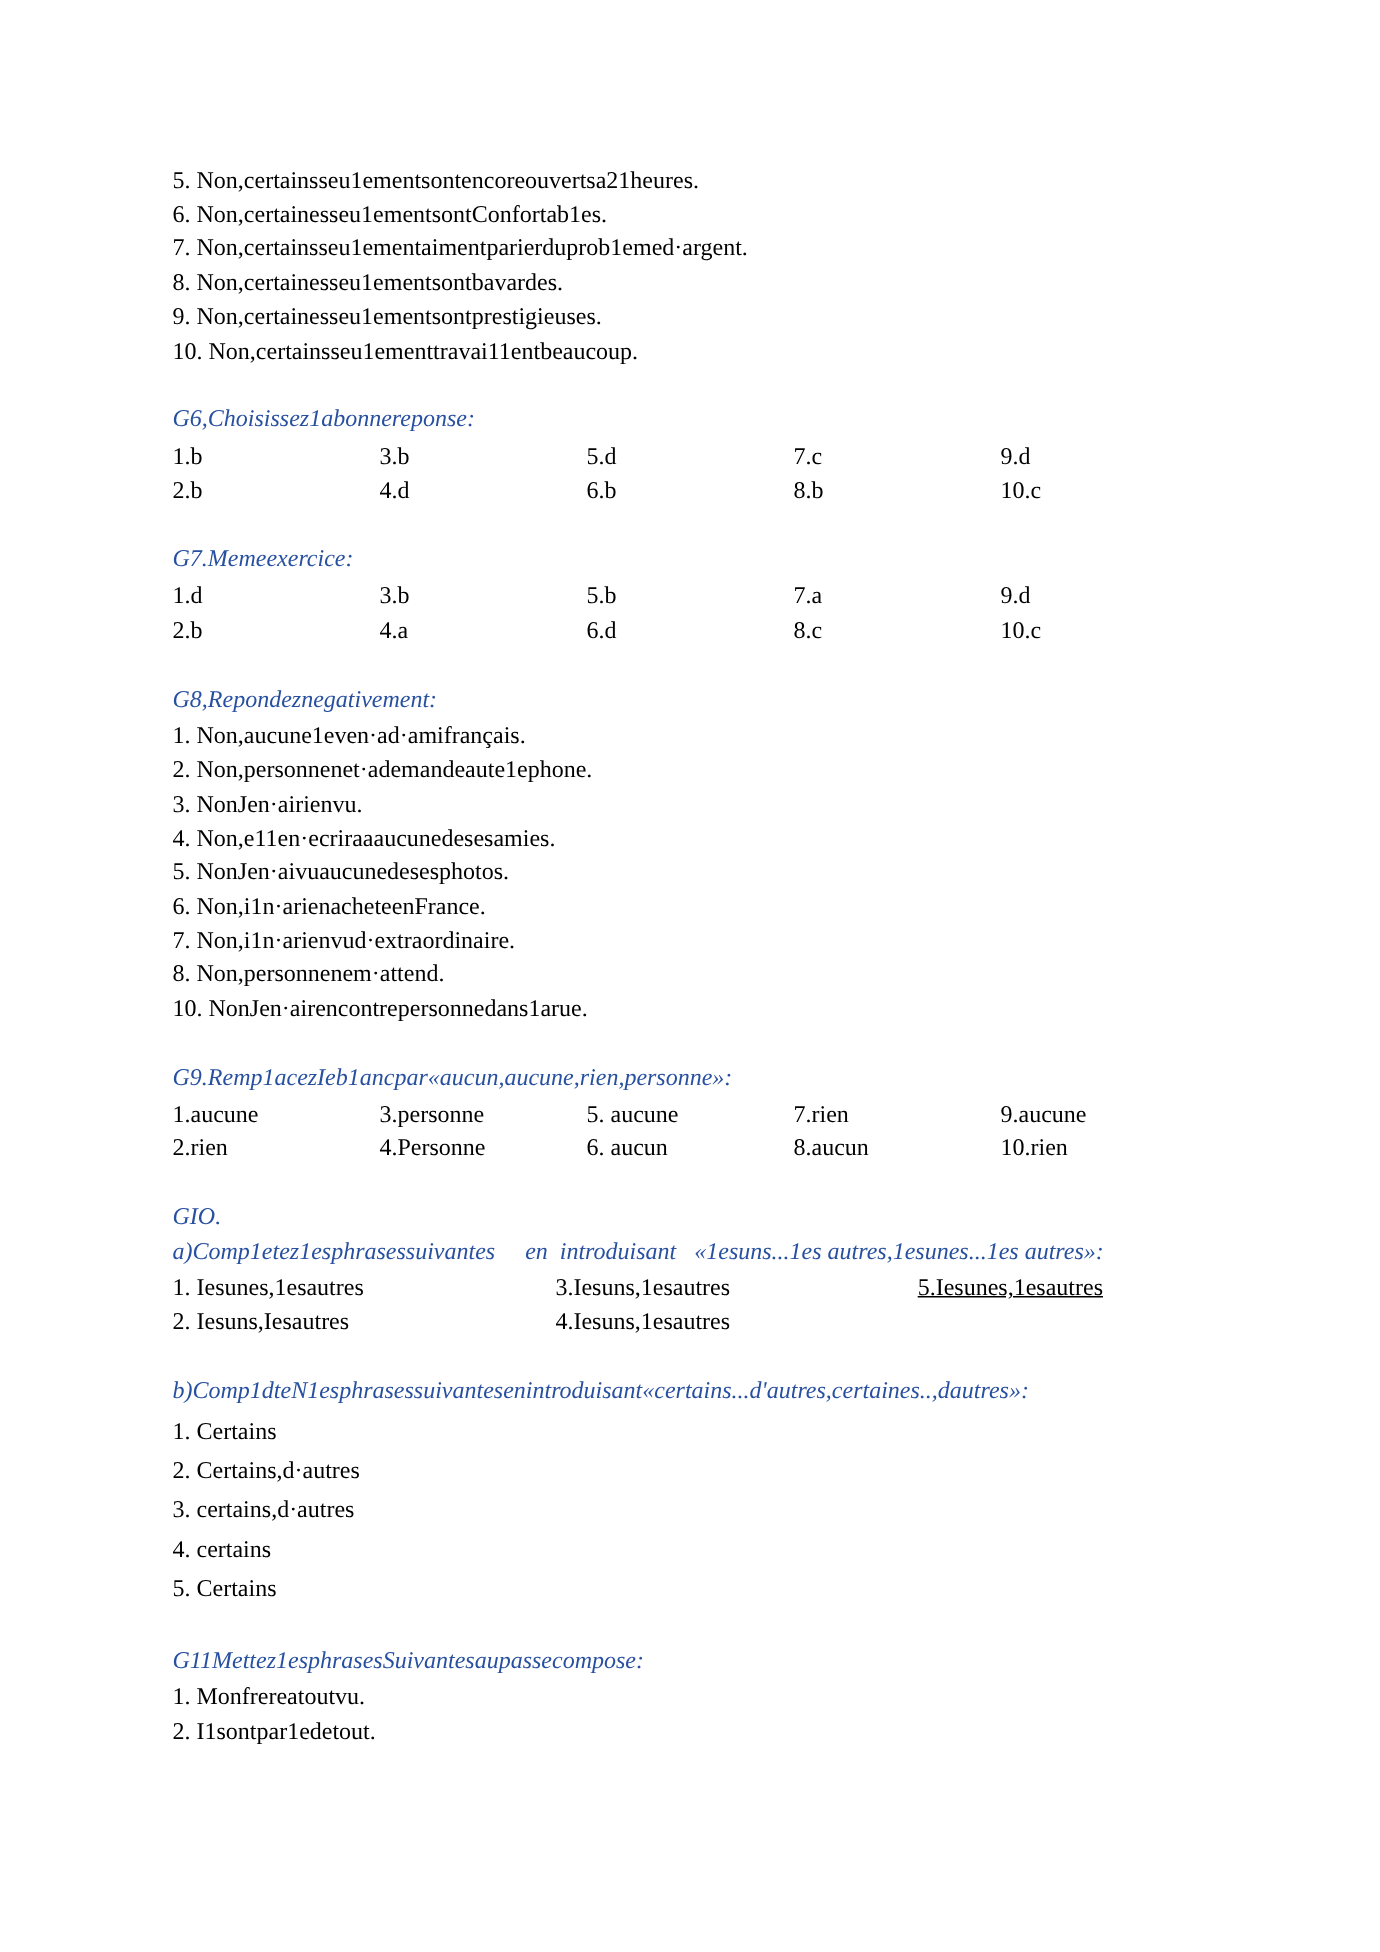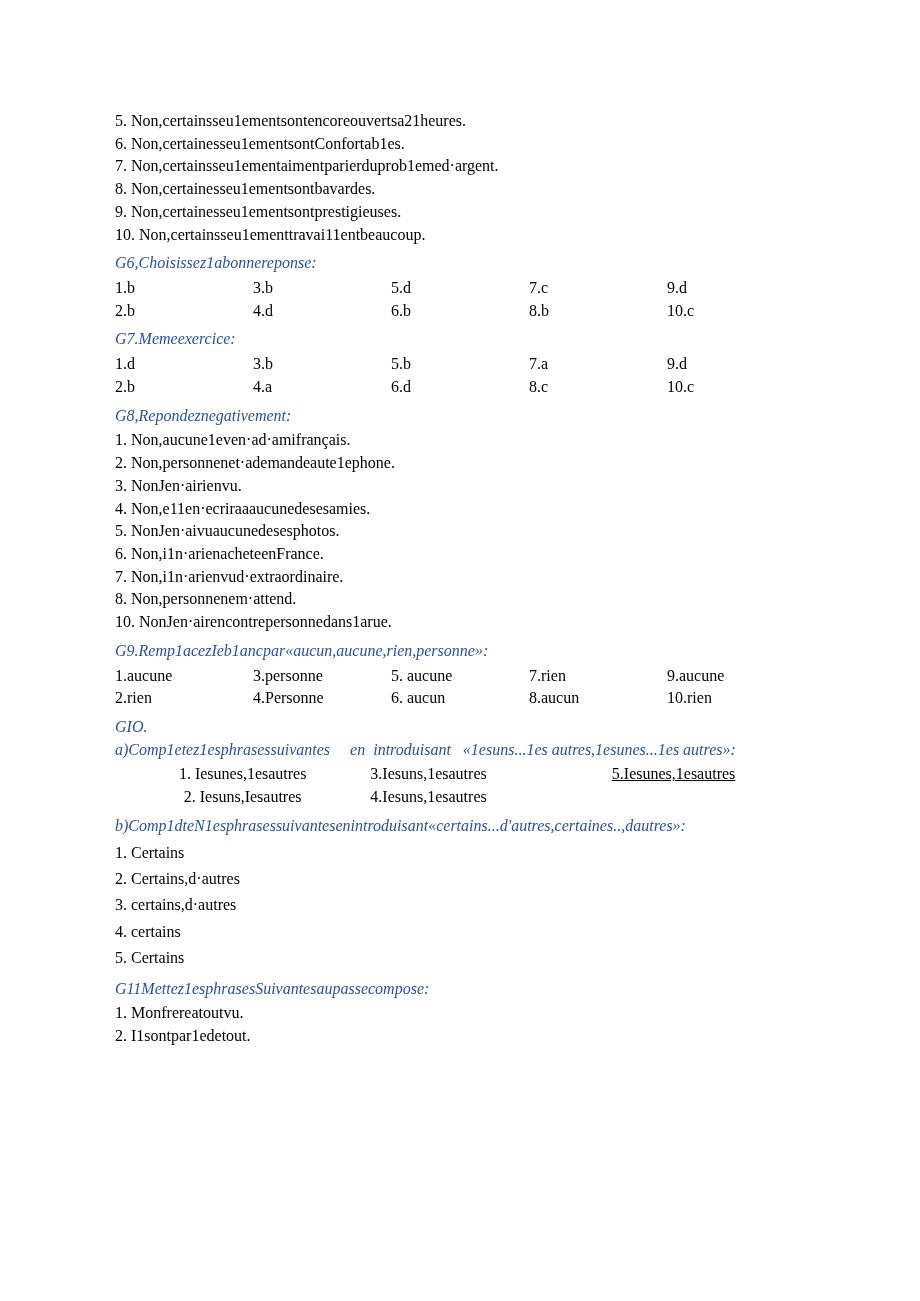--- a/index.html
+++ b/index.html
@@ -9,21 +9,21 @@
     background: #fff;
     margin: 0;
     padding: 110px 115px 60px 115px;
     width: 920px;
     box-sizing: border-box;
     line-height: 1.42;
   }
   .heading {
     color: #2850a0;
     font-style: italic;
-    margin-top: 6px;
+    margin-top: 23px;
     margin-bottom: 2px;
   }
   .ol-plain {
     margin: 0;
     padding: 0;
     list-style: none;
   }
   .ol-plain li {
     padding-left: 28px;
     text-indent: -28px;
@@ -38,21 +38,21 @@
     white-space: nowrap;
   }
   .cols3 {
     display: flex;
     flex-wrap: wrap;
   }
   .cols3 > div {
     box-sizing: border-box;
     white-space: nowrap;
   }
-  .c3a { flex: 0 0 37%; text-align: center; }
+  .c3a { flex: 0 0 37%; }
   .c3b { flex: 0 0 35%; }
   .c3c { flex: 0 0 28%; text-decoration: underline; }
 </style>
 </head>
 <body>
 
 <ul class="ol-plain">
   <li>5.  Non,certainsseu1ementsontencoreouvertsa21heures.</li>
   <li>6.  Non,certainesseu1ementsontConfortab1es.</li>
   <li>7.  Non,certainsseu1ementaimentparierduprob1emed·argent.</li>

